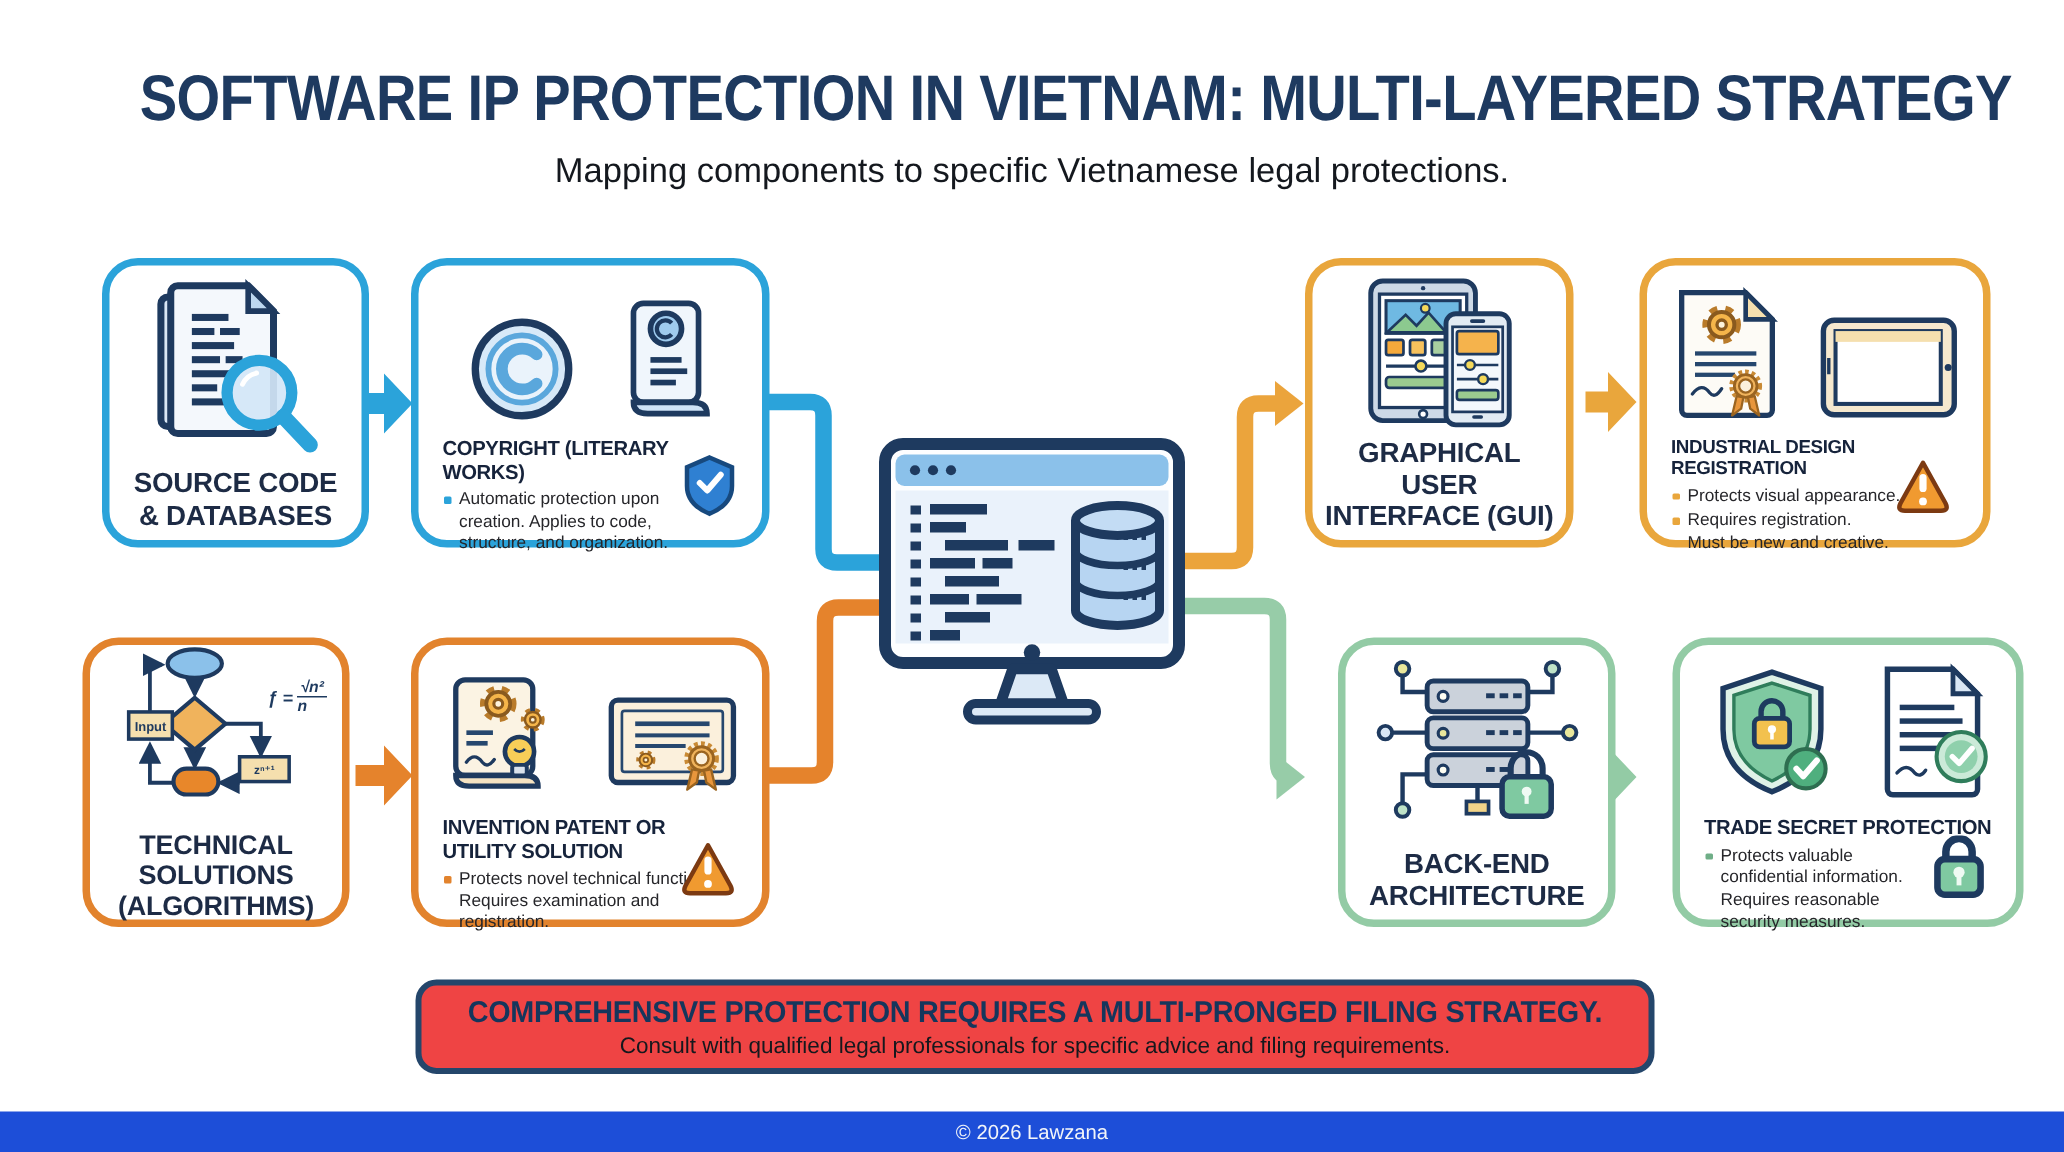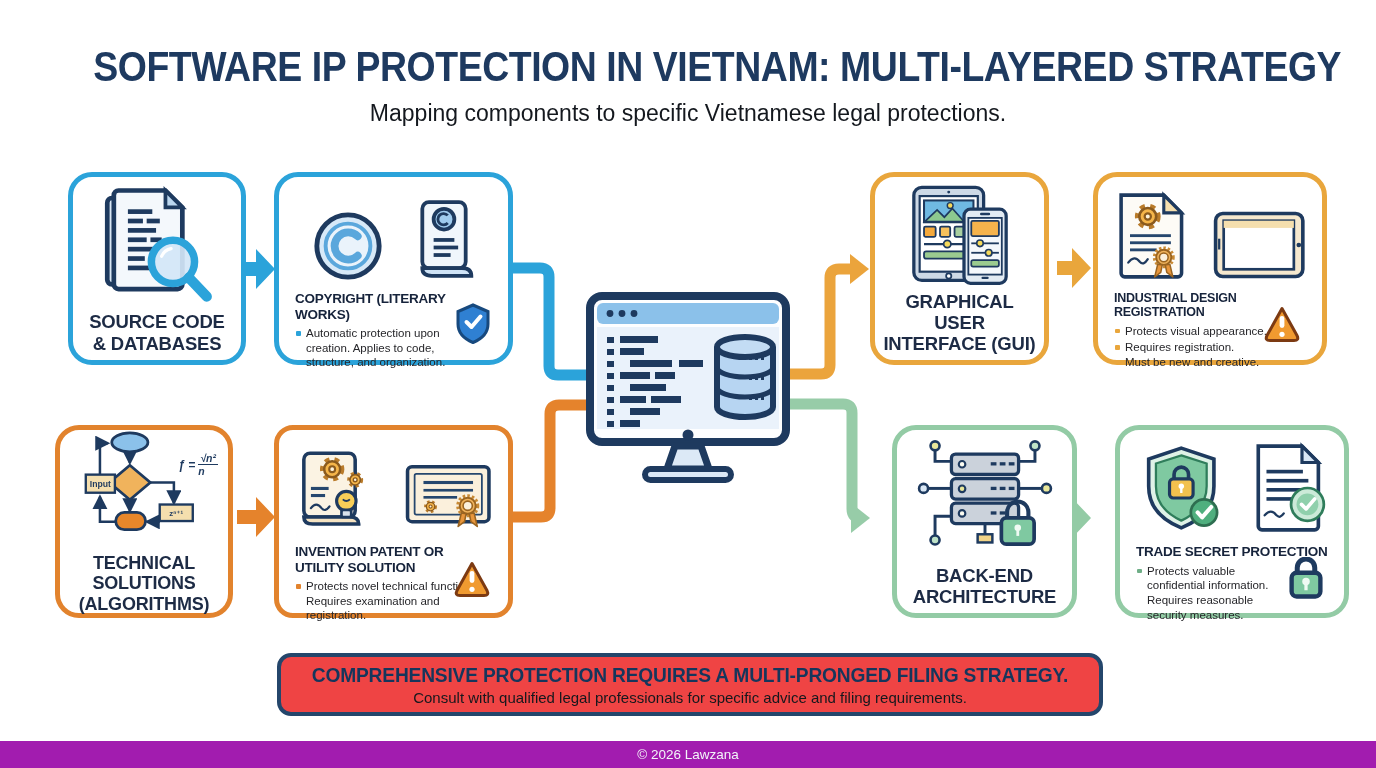--- a/index.html
+++ b/index.html
@@ -41,21 +41,21 @@
   .frac{display:inline-flex;flex-direction:column;align-items:flex-start;line-height:1;font-size:10.5px;}
   .frac .num{border-bottom:1.5px solid #1E3A5F;padding:0 2px 1px 2px;}
   .frac .den{padding-top:1px;}
   
   .banner{position:absolute;left:277px;top:653px;width:826px;height:63px;box-sizing:border-box;
           background:#ef4444;border:4px solid #24466B;border-radius:14px;
           display:flex;flex-direction:column;align-items:center;justify-content:center;}
   .banner-h{font-size:20px;font-weight:800;color:#15365C;letter-spacing:-.2px;white-space:nowrap;
             transform:scaleX(.96);}
   .banner-s{font-size:15px;color:#15181D;margin-top:2px;}
-  .footer{position:absolute;left:0;top:741px;width:1376px;height:27px;background:#a21caf;
+  .footer{position:absolute;left:0;top:741px;width:1376px;height:27px;background:#1d4ed8;
           color:#F2F5F9;font-size:13.5px;text-align:center;line-height:27px;}
   svg{display:block;}
   .overlay{position:absolute;left:0;top:0;pointer-events:none;}
 </style>
 </head>
 <body>
 
 <div id="canvas">
 
   <svg width="0" height="0" style="position:absolute">
@@ -191,21 +191,21 @@
             <span class="num">√n²</span>
             <span class="den">n</span>
           </span>
       </div>
     </div>
     <div class="cbox-label" style="font-size:18px;">TECHNICAL
 SOLUTIONS
 (ALGORITHMS)</div>
   </div>
 
-  <div class="bx dbox orange orange-b" style="left:274px;top:425px;width:239px;height:193px;border-radius:19px;">
+  <div class="bx dbox orange orange-b" style="left:274px;top:425px;width:239px;height:193px;">
     <div class="d-icons" style="gap:20px;">
       <svg width="96" height="92" viewBox="0 0 100 95">
         <rect x="10" y="6" width="58" height="72" rx="7" fill="#FBF3E3" stroke="#1E3A5F" stroke-width="4"></rect>
         <path d="M10,78 H62 Q72,78 72,86 H20 Q10,86 10,78 Z" fill="#F5E3C2" stroke="#1E3A5F" stroke-width="4"></path>
         <g fill="#26476E">
             <rect x="18" y="44" width="20" height="3.5"></rect>
             <rect x="18" y="52" width="16" height="3.5"></rect>
           </g>
         <path d="M18,68 q6,-8 12,0 q4,5 9,-2" fill="none" stroke="#1E3A5F" stroke-width="2.5" stroke-linecap="round"></path>
         <use href="#sym-gear" transform="translate(42,24) scale(0.95)"></use>

